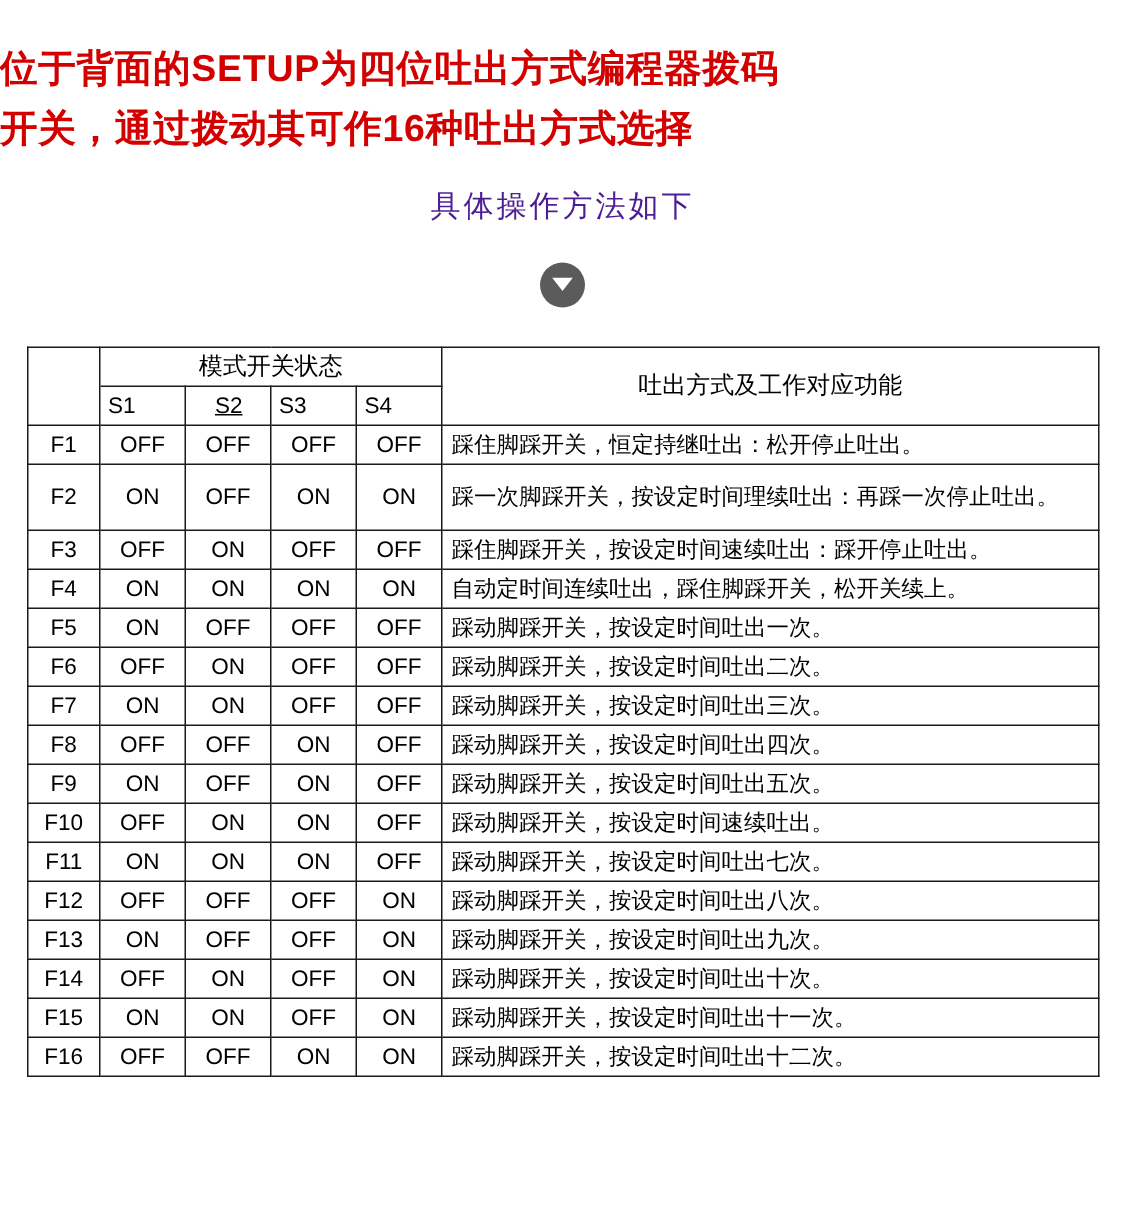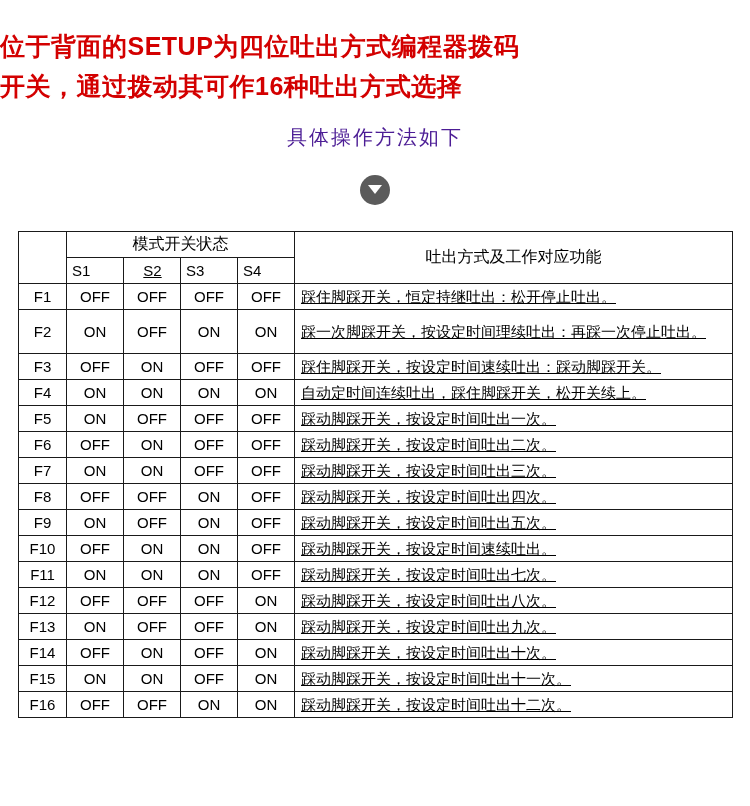--- a/index.html
+++ b/index.html
@@ -76,21 +76,21 @@
   }
   .col-f     { width: 48px; }
   .col-s     { width: 57px; }
   .col-desc  { width: 438px; text-align: left !important; padding-left: 6px !important; }
   th.head-mode, th.head-out {
     font-size: 16px;
     height: 30px;
   }
   td.fcell { font-size: 15px; }
   td.scell { font-size: 15px; }
-  td.desc  { font-size: 15px; line-height: 20px; text-decoration: underline; }
+  td.desc  { font-size: 15px; line-height: 20px; }
   .tall { height: 44px; }
 </style>
 </head>
 <body>
 
 <div class="page">
 
   <div class="headline">
     <span class="line">位于背面的SETUP为四位吐出方式编程器拨码</span>
     <span class="line">开关，通过拨动其可作16种吐出方式选择</span>
@@ -144,21 +144,21 @@
             <td class="scell">ON</td>
             <td class="scell">ON</td>
             <td class="desc col-desc">踩一次脚踩开关，按设定时间理续吐出：再踩一次停止吐出。</td>
           </tr>
           <tr>
             <td class="fcell">F3</td>
             <td class="scell">OFF</td>
             <td class="scell">ON</td>
             <td class="scell">OFF</td>
             <td class="scell">OFF</td>
-            <td class="desc col-desc">踩住脚踩开关，按设定时间速续吐出：踩动脚踩开关。</td>
+            <td class="desc col-desc">踩住脚踩开关，按设定时间速续吐出：踩开停止吐出。</td>
           </tr>
           <tr>
             <td class="fcell">F4</td>
             <td class="scell">ON</td>
             <td class="scell">ON</td>
             <td class="scell">ON</td>
             <td class="scell">ON</td>
             <td class="desc col-desc">自动定时间连续吐出，踩住脚踩开关，松开关续上。</td>
           </tr>
           <tr>

